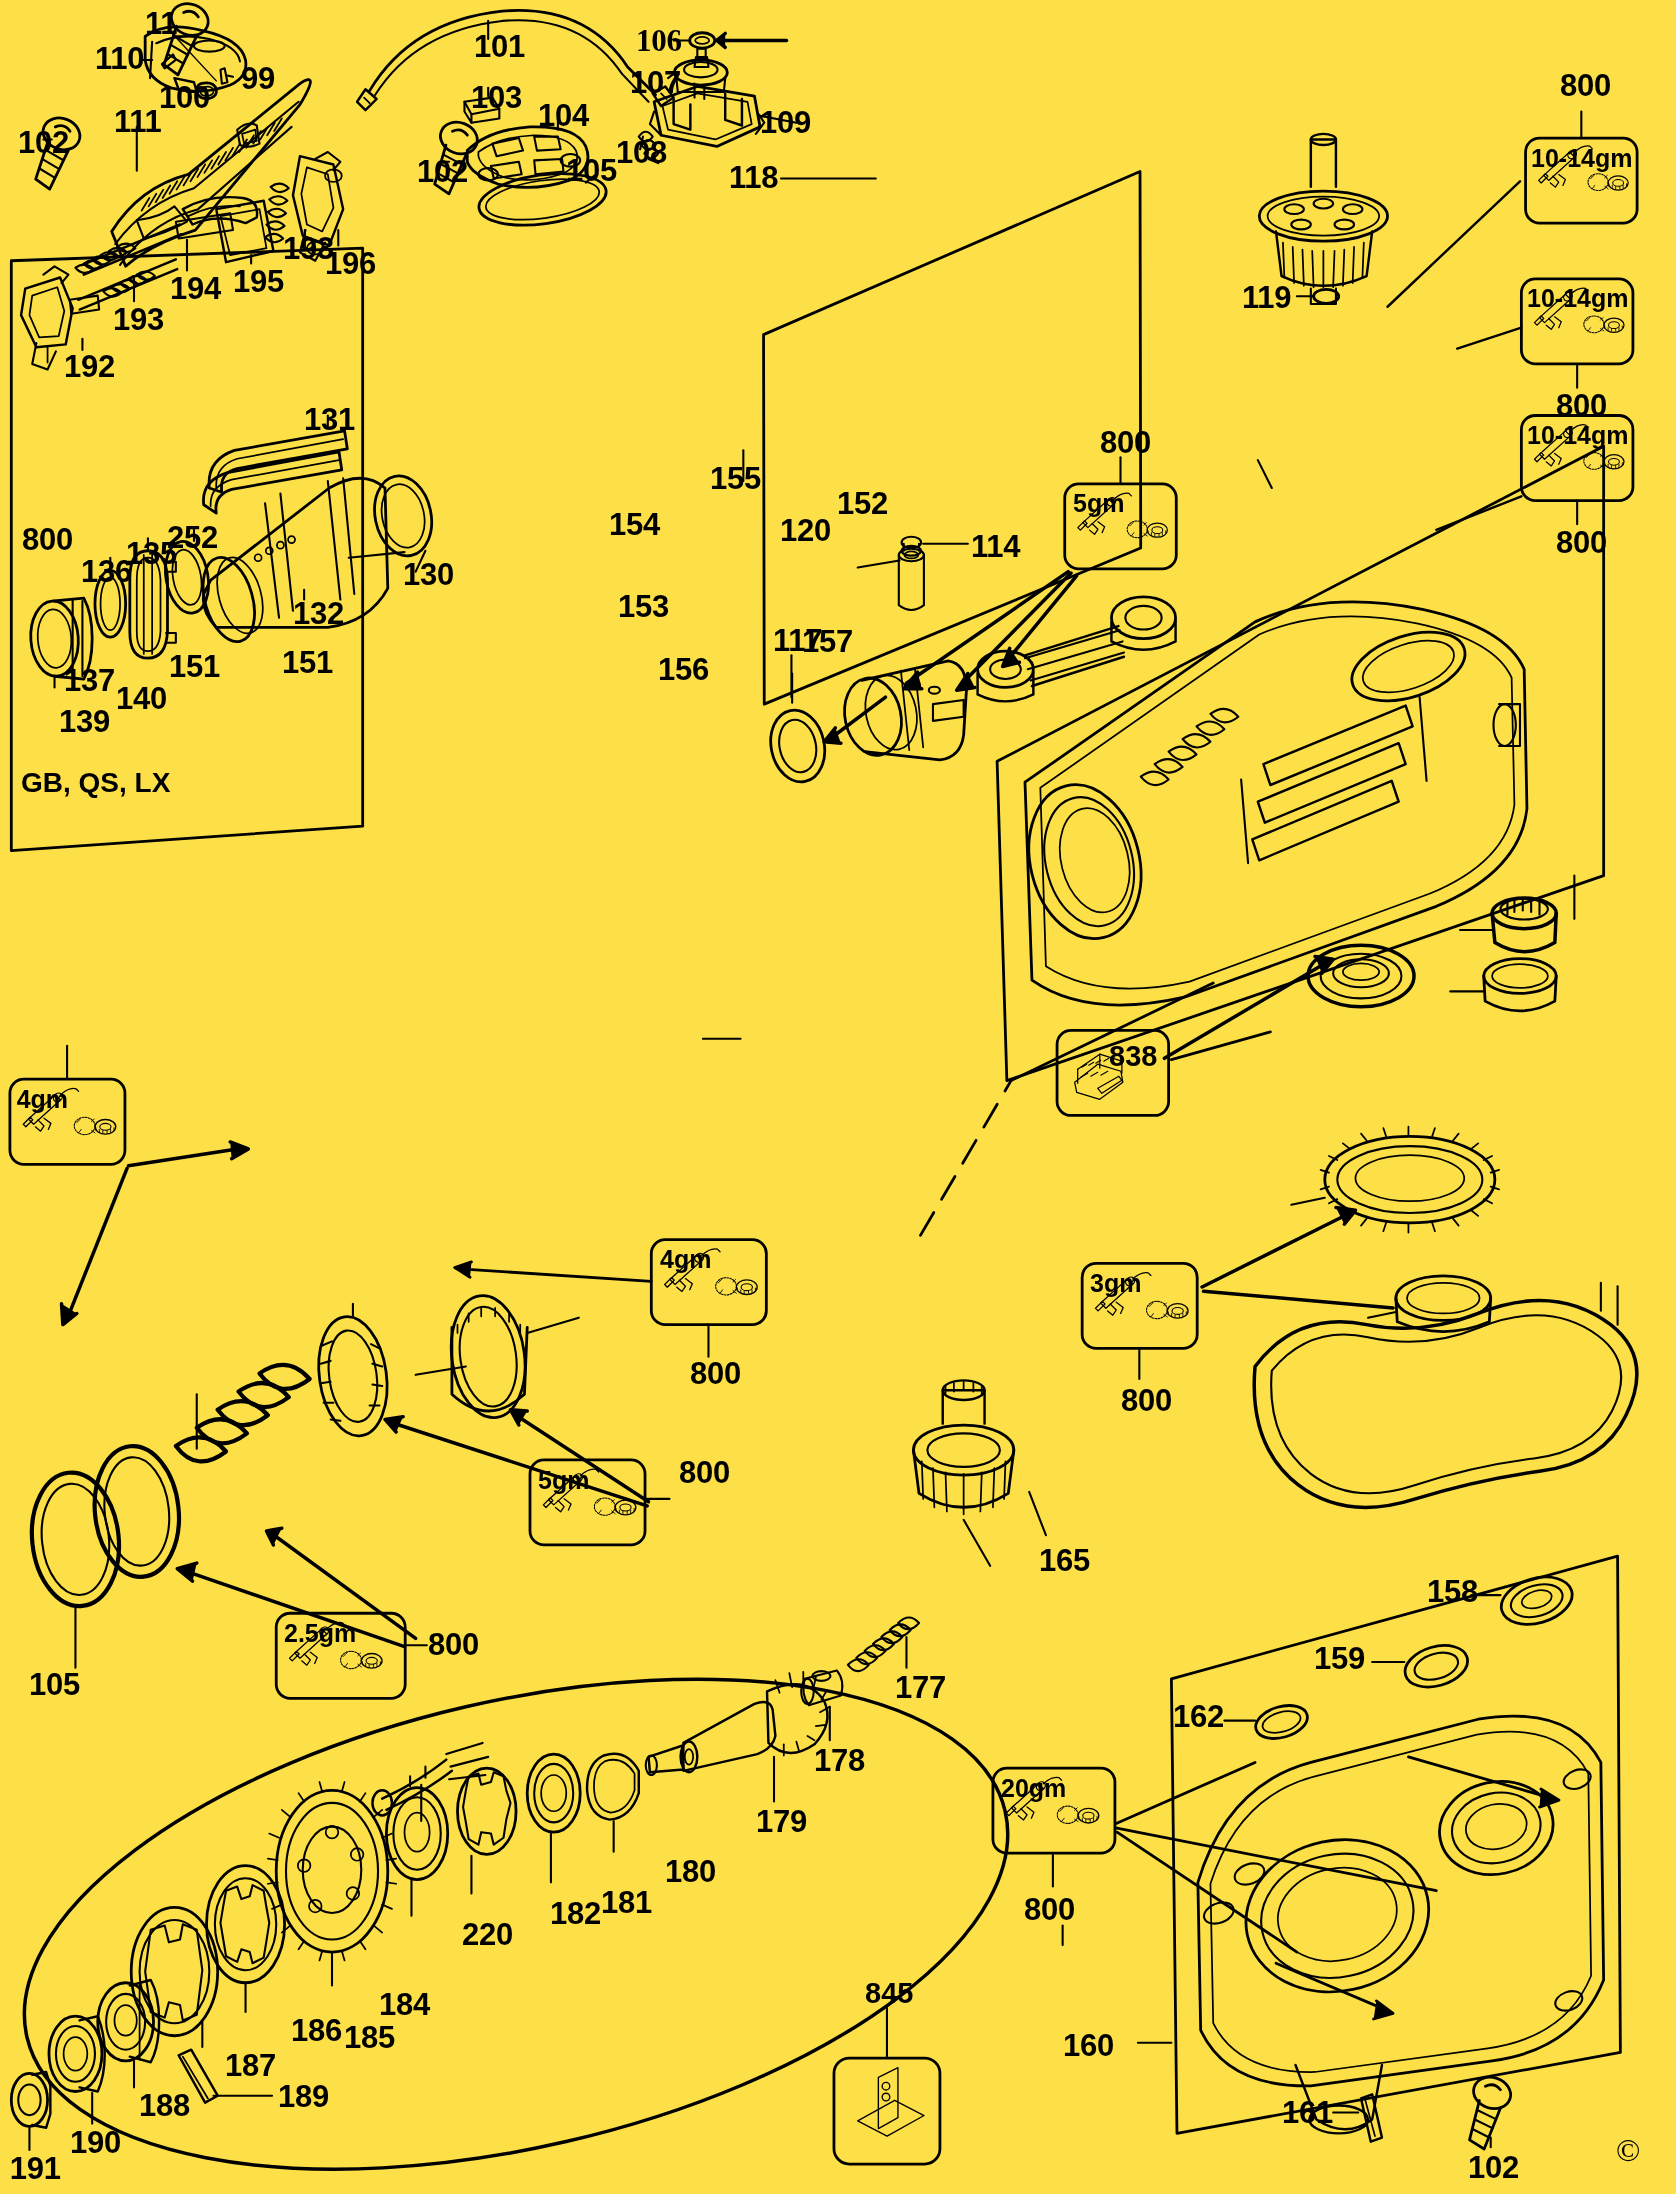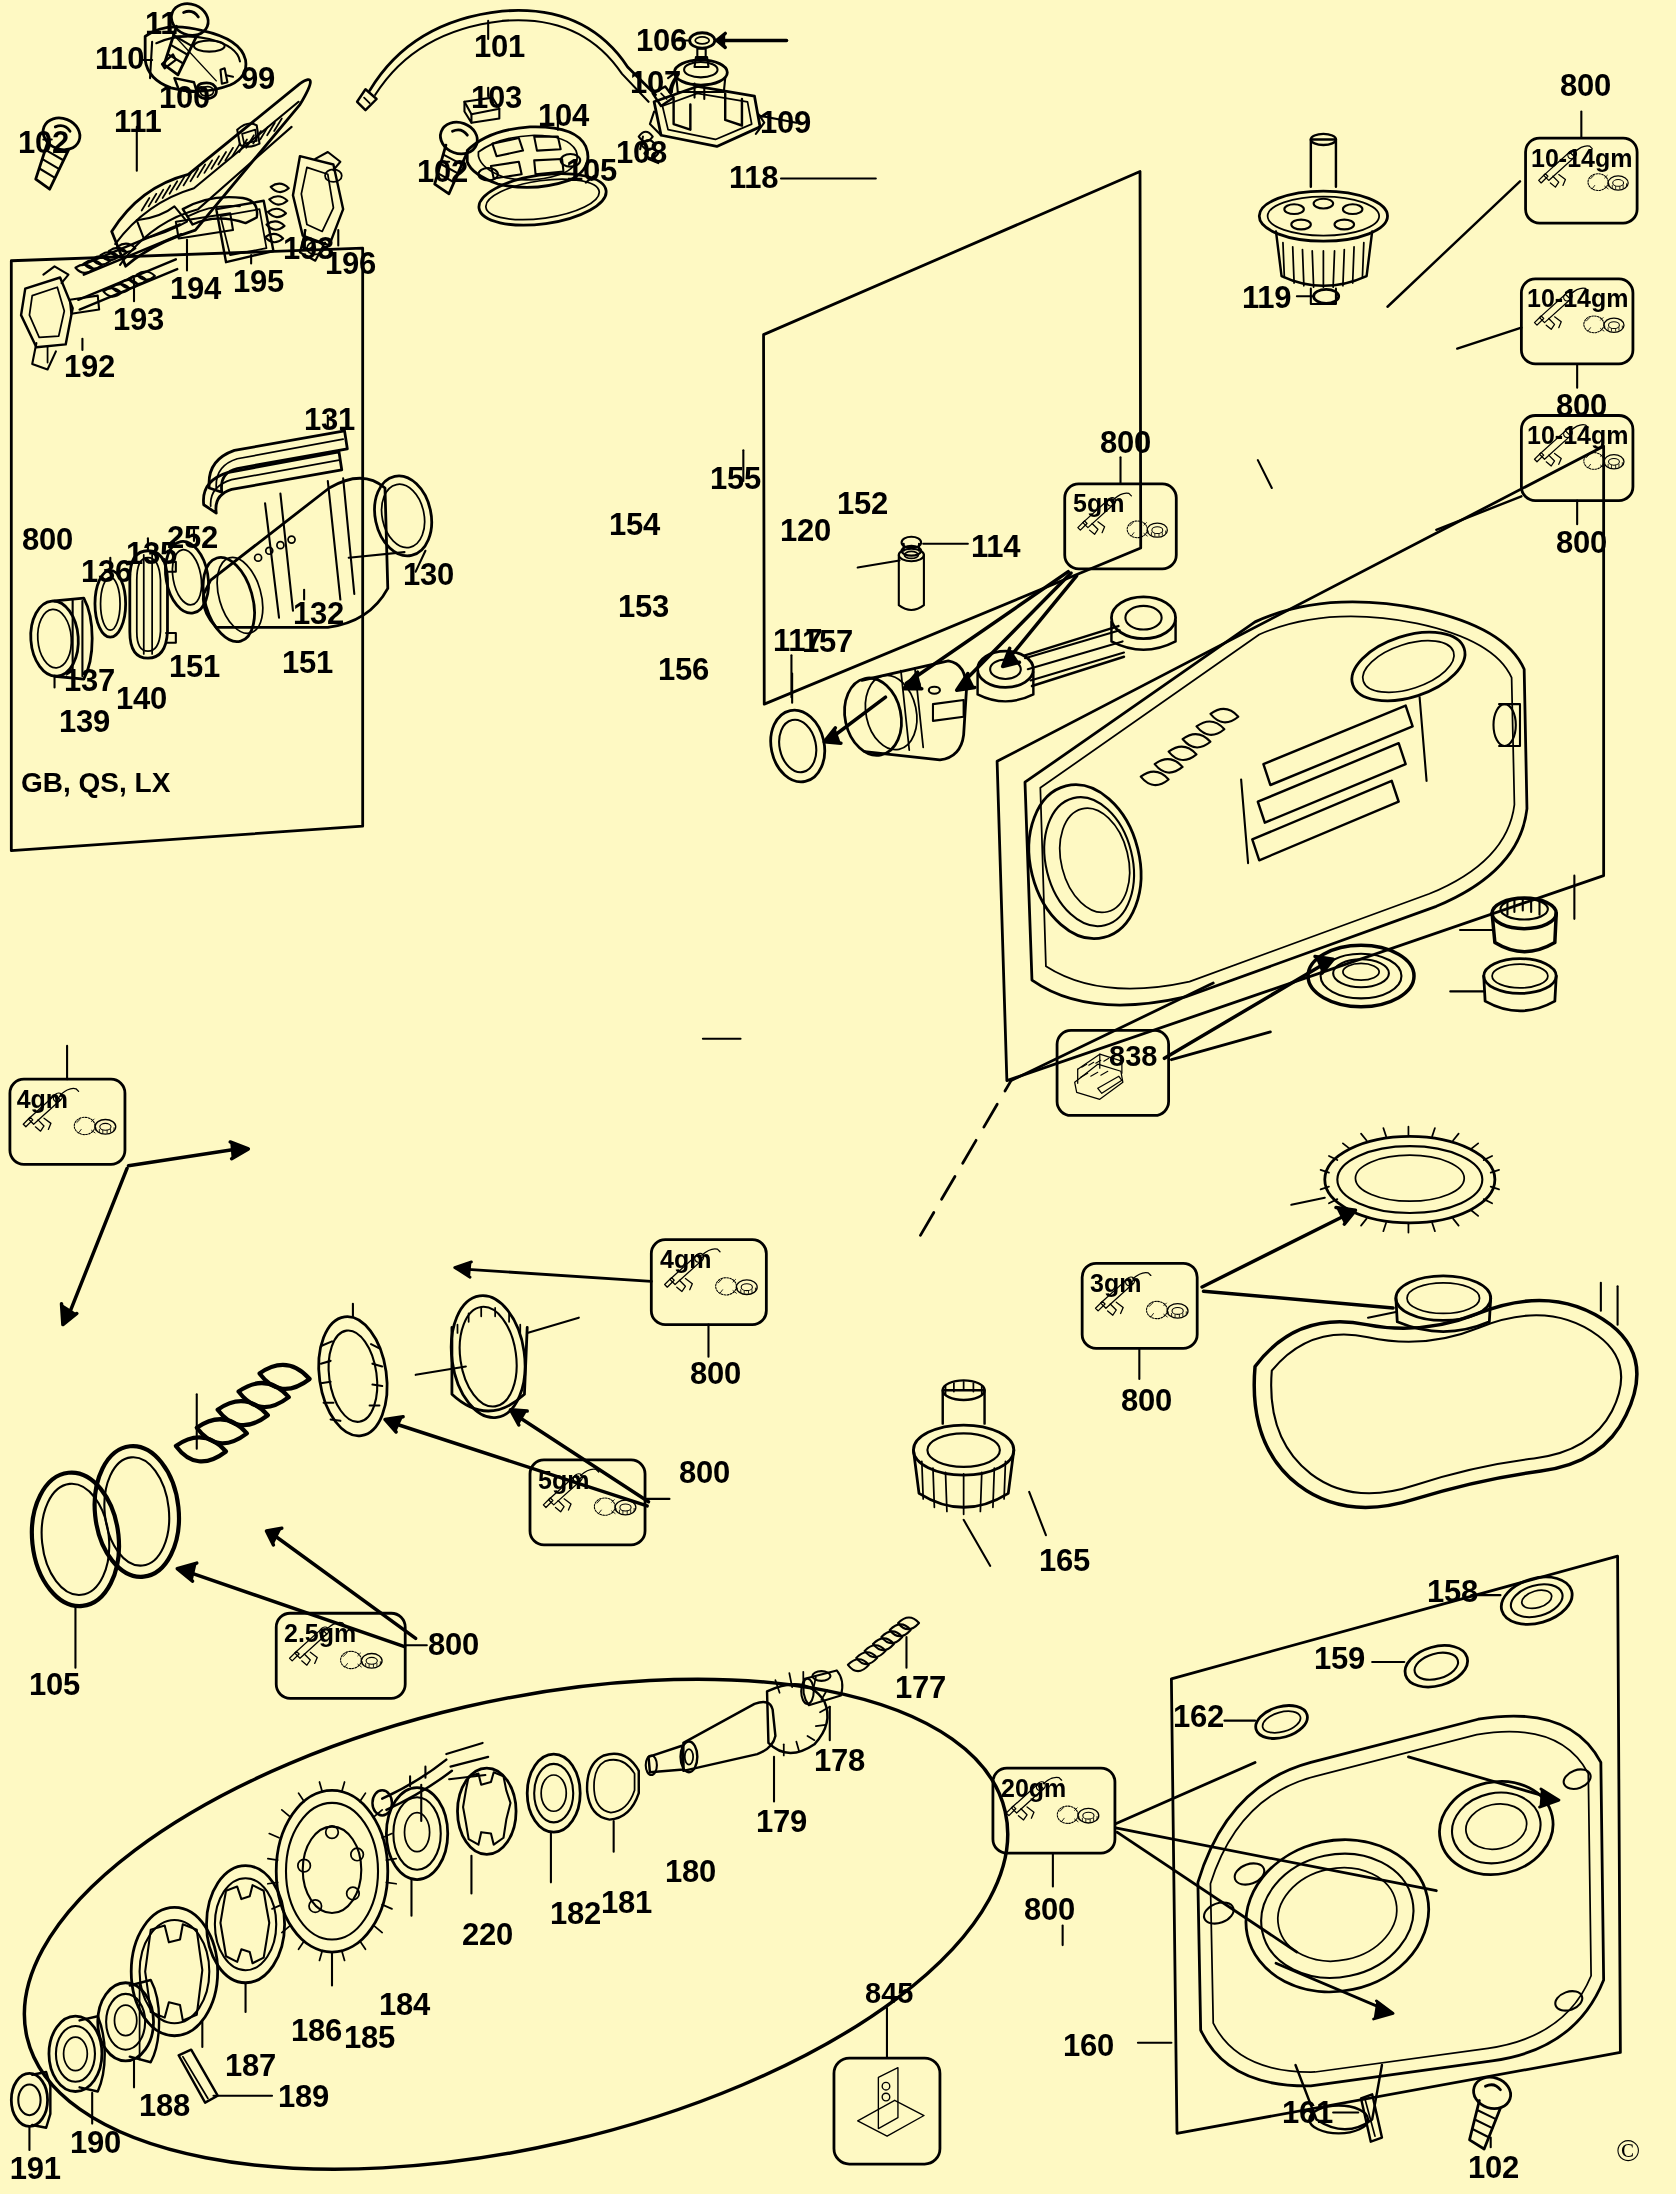--- a/index.html
+++ b/index.html
@@ -1,21 +1,21 @@
 <!DOCTYPE html>
 <html style="font-size:11px"><head>
 <meta charset="utf-8">
 <title>Exploded Parts Diagram</title>
 <style>
   html,body{margin:0;padding:0;background:#fff;}
   body{font-family:"Liberation Sans", sans-serif;}
   #sheet{
     position:relative;
     width:1677px;height:2194px;
-    background:#fef9c3;
+    background:#fde047;
     overflow:hidden;
   }
   #art{position:absolute;left:0;top:0;width:1677px;height:2194px;}
 
   
   .pn{
     position:absolute;
     font-family:"Liberation Sans", sans-serif;
     font-weight:bold;
     font-size:31px;
@@ -883,21 +883,21 @@
   <div class="pn" style="left:159px;top:82px;">100</div>
   <div class="pn" style="left:18px;top:127px;">102</div>
   <div class="pn" style="left:114px;top:106px;">111</div>
 
   <div class="pn" style="left:474px;top:31px;text-align:right;">101</div>
   <div class="pn" style="left:471px;top:82px;">103</div>
   <div class="pn" style="left:538px;top:100px;">104</div>
   <div class="pn" style="left:417px;top:156px;">102</div>
   <div class="pn" style="left:566px;top:155px;">105</div>
 
-  <div class="pn" style="left:636px;top:25px;">106</div>
+  <div class="pn" style="left:636px;top:25px;font-family:Liberation Serif, serif;">106</div>
   <div class="pn" style="left:630px;top:67px;">107</div>
   <div class="pn" style="left:760px;top:107px;">109</div>
   <div class="pn" style="left:616px;top:137px;">108</div>
   <div class="pn" style="left:1560px;top:70px;">800</div>
   <div class="pn" style="left:1556px;top:390px;">800</div>
   <div class="pn" style="left:1556px;top:527px;">800</div>
   <div class="pn" style="left:729px;top:162px;">118</div>
 
   <div class="pn" style="left:1100px;top:427px;">800</div>
   <div class="pn" style="left:971px;top:531px;">114</div>

